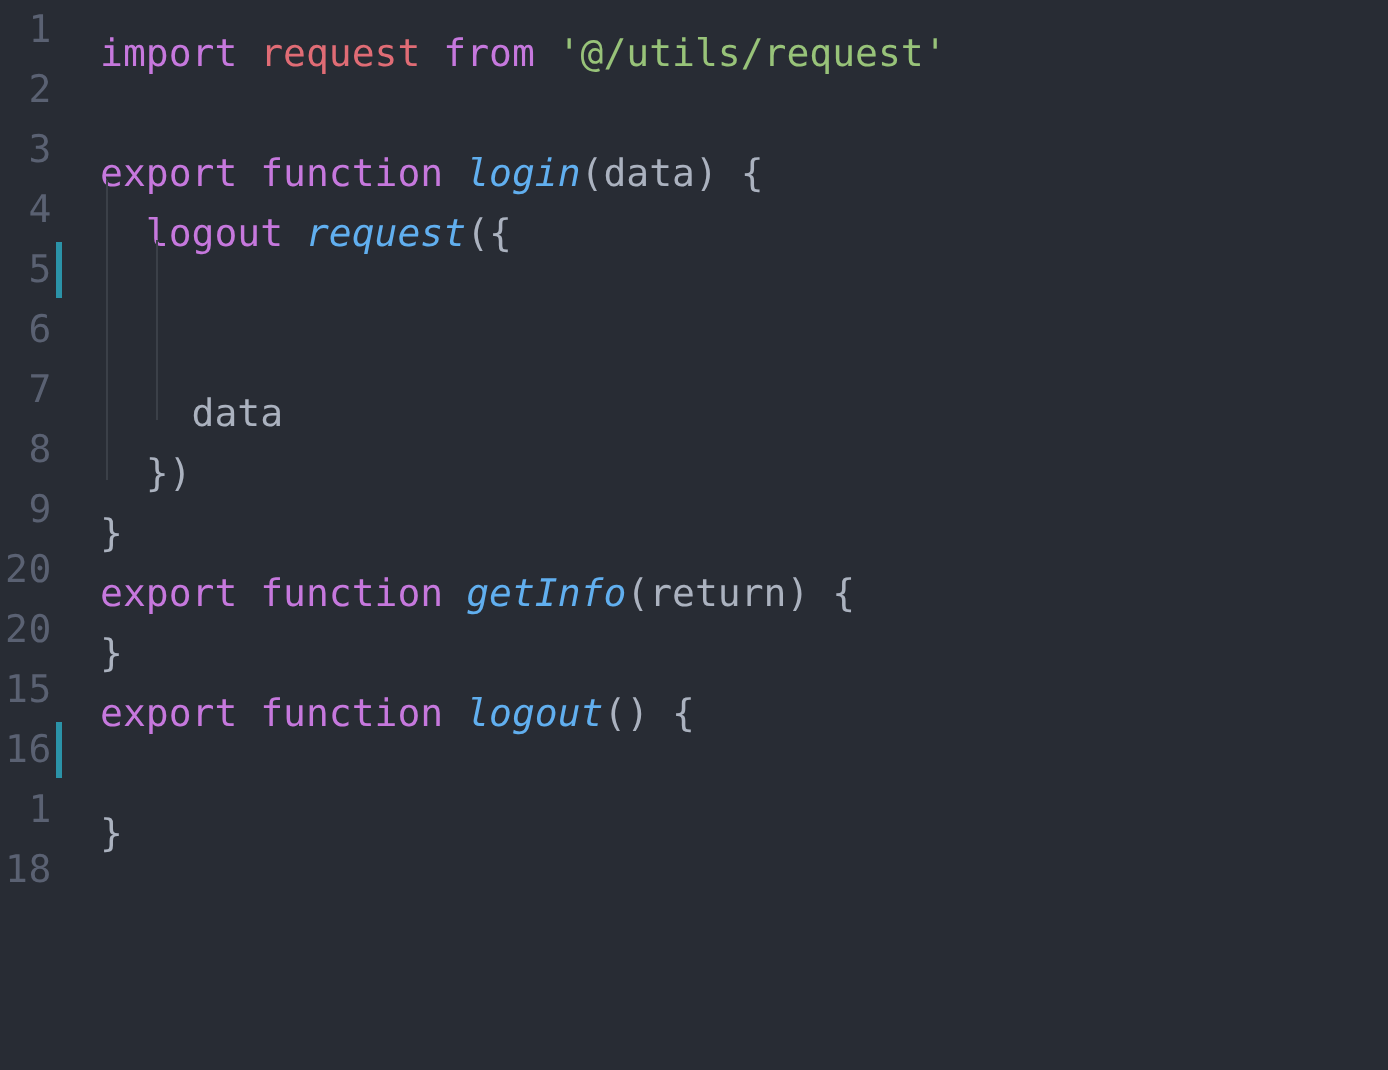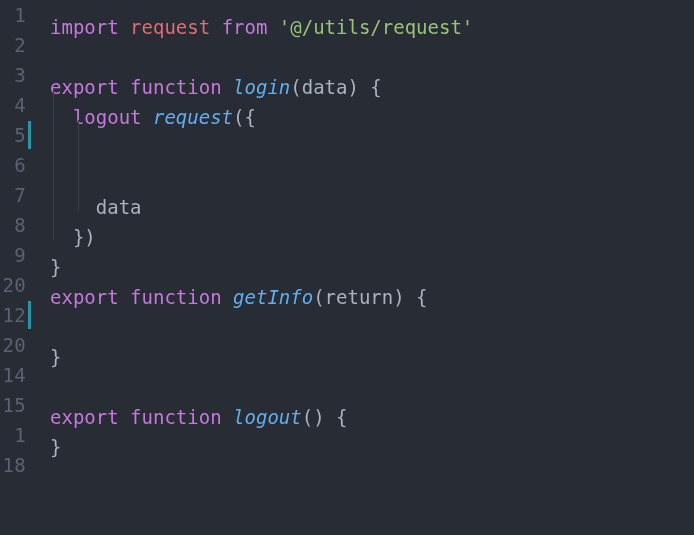--- a/index.html
+++ b/index.html
@@ -107,24 +107,23 @@
       <div class="row"><div class="lineno">1</div><div class="code"><span class="t-kw">import</span><span class="t-plain"> </span><span class="t-var">request</span><span class="t-plain"> </span><span class="t-kw">from</span><span class="t-plain"> </span><span class="t-str">'@/utils/request'</span></div></div>
       <div class="row"><div class="lineno">2</div><div class="code"></div></div>
       <div class="row"><div class="lineno">3</div><div class="code"><span class="t-kw">export</span><span class="t-plain"> </span><span class="t-kw">function</span><span class="t-plain"> </span><span class="t-fn">login</span><span class="t-punc">(</span><span class="t-param">data</span><span class="t-punc">) {</span></div></div>
       <div class="row"><div class="lineno">4</div><div class="code"><span class="t-plain">  </span><span class="t-kw">logout</span><span class="t-plain"> </span><span class="t-fn">request</span><span class="t-punc">({</span></div></div>
       <div class="row"><div class="lineno">5</div><div class="marker" style="background: rgb(43, 147, 168);"></div></div>
       <div class="row"><div class="lineno">6</div></div>
       <div class="row"><div class="lineno">7</div><div class="code"><span class="t-plain">    </span><span class="t-plain">data</span></div></div>
       <div class="row"><div class="lineno">8</div><div class="code"><span class="t-plain">  </span><span class="t-punc">})</span></div></div>
       <div class="row"><div class="lineno">9</div><div class="code"><span class="t-punc">}</span></div></div>
       <div class="row"><div class="lineno">20</div><div class="code"><span class="t-kw">export</span><span class="t-plain"> </span><span class="t-kw">function</span><span class="t-plain"> </span><span class="t-fn">getInfo</span><span class="t-punc">(</span><span class="t-param">return</span><span class="t-punc">) {</span></div></div>
-      <div class="row"><div class="lineno">12</div><div class="marker" style="background: rgb(43, 147, 168);"></div><div class="code"></div></div>
       <div class="row"><div class="lineno">20</div><div class="code"><span class="t-punc">}</span></div></div>
-      <div class="row"><div class="lineno">14</div><div class="code"></div></div>
       <div class="row"><div class="lineno">15</div><div class="code"><span class="t-kw">export</span><span class="t-plain"> </span><span class="t-kw">function</span><span class="t-plain"> </span><span class="t-fn">logout</span><span class="t-punc">() {</span></div></div>
+      <div class="row"><div class="lineno">16</div><div class="marker" style="background: rgb(43, 147, 168);"></div><div class="code"></div></div>
       <div class="row"><div class="lineno">1</div><div class="code"><span class="t-punc">}</span></div></div>
       <div class="row"><div class="lineno">18</div><div class="code"></div></div>
     </div>
   <div id="guides">
       <div class="guide" style="left: 53px; top: 90px; height: 150px; background: rgb(59, 64, 72);"></div>
       <div class="guide" style="left: 78px; top: 120px; height: 90px; background: rgb(59, 64, 72);"></div>
     </div>
 </div>
 
 </body></html>

